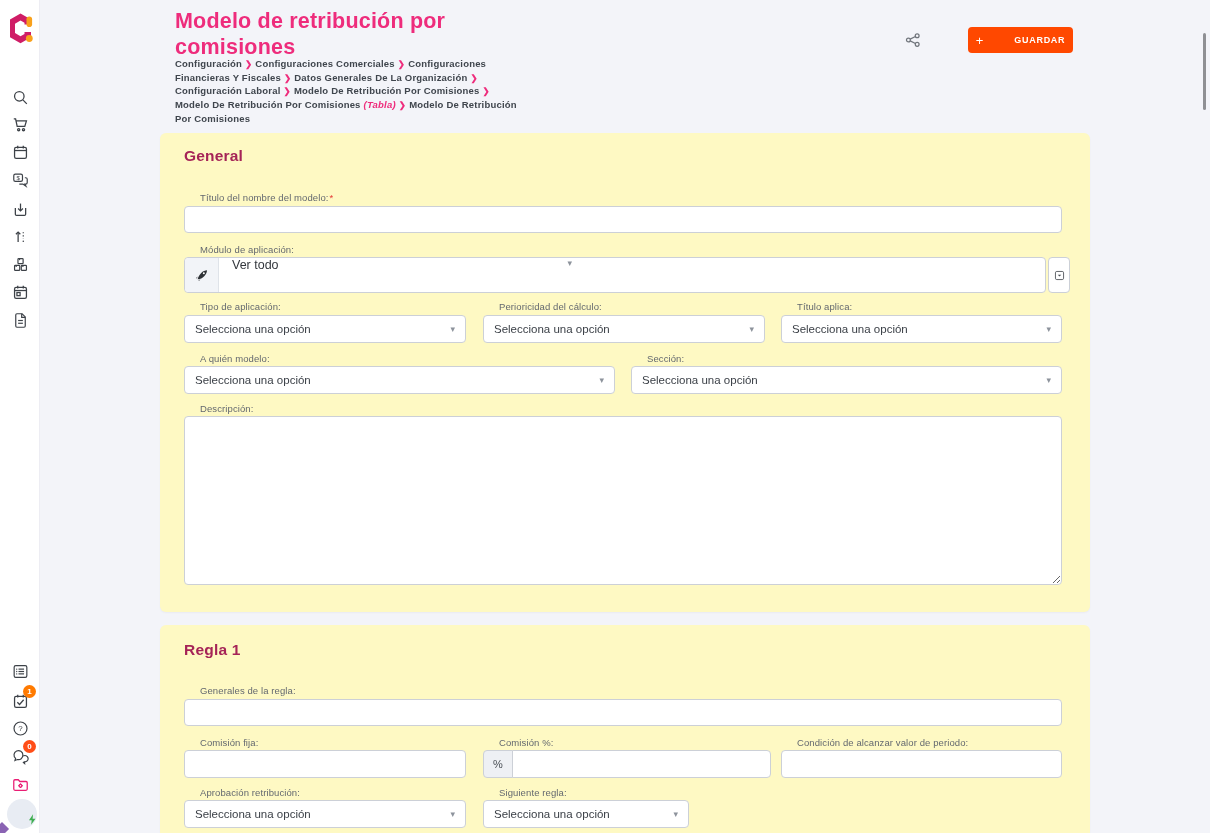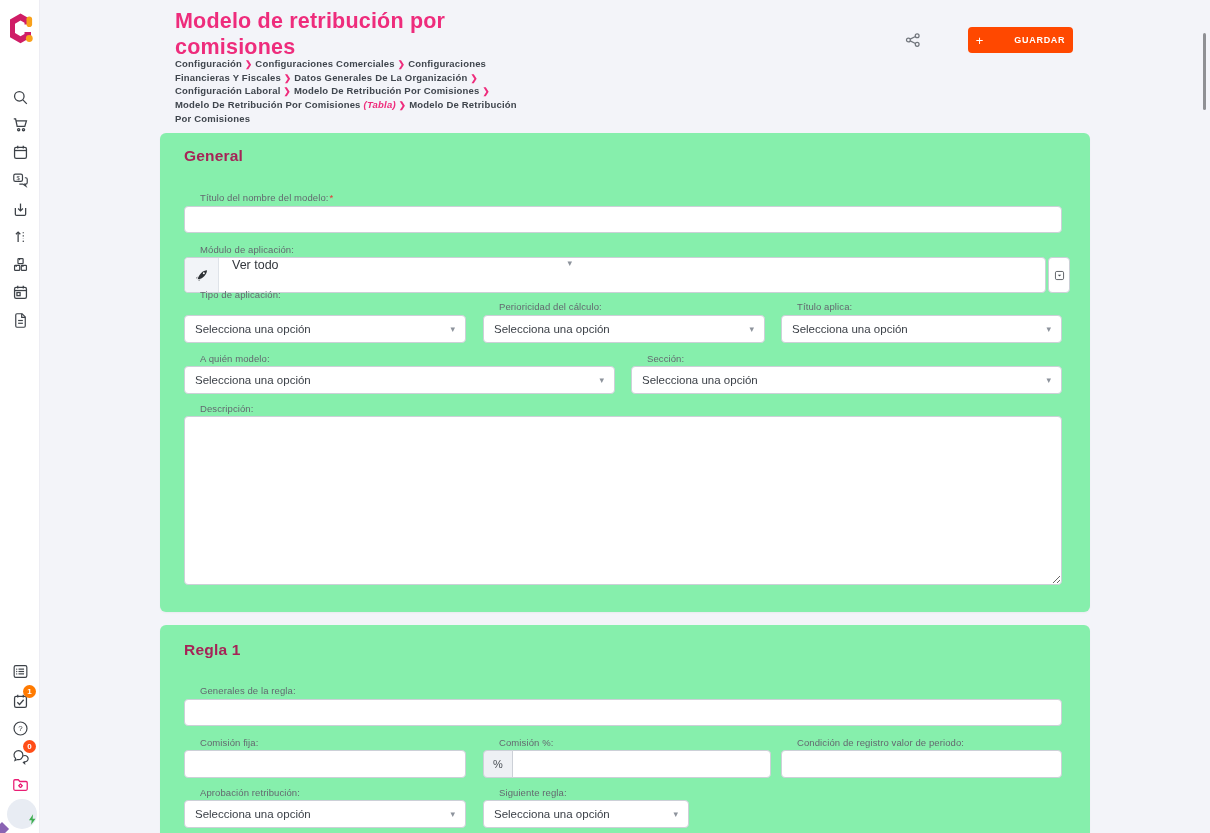--- a/index.html
+++ b/index.html
@@ -24,21 +24,21 @@
   .chev { color:#ee2c7c; font-weight:700; margin:0 3px; font-size:8.5px; }
   .tabla { color:#ee2c7c; font-style:italic; margin-left:3px; }
   .share { position:absolute; left:903px; top:30px; width:20px; height:20px; color:#70757c; cursor:pointer; }
   .share svg { width:20px; height:20px; }
   .save-btn { position:absolute; left:968px; top:27px; width:105px; height:26px; background:#ff4800; border:none; border-radius:4px; color:#fff; display:flex; align-items:center; justify-content:center; gap:7px; cursor:pointer; }
   .save-btn .plus { font-size:13px; font-weight:400; line-height:1; }
   .save-btn .lbl { font-size:9px; font-weight:700; letter-spacing:.7px;margin-left:24px; }
   .scroll-thumb { position:absolute; left:1203px; top:33px; width:3px; height:77px; background:#8f9094; border-radius:2px; cursor:pointer; }
 
   
-  .card { position:absolute; left:160px; width:930px; background:#86efac; border-radius:6px; box-shadow:0 1px 2px rgba(20,20,40,.04); }
+  .card { position:absolute; left:160px; width:930px; background:#fef9c3; border-radius:6px; box-shadow:0 1px 2px rgba(20,20,40,.04); }
   .card-general { top:133px; height:479px; }
   .card-regla { top:625px; height:230px; }
   .section-h { position:absolute; left:24px; font-size:15.5px; color:#a52457; letter-spacing:.2px; }
 
   .lbl-s { position:absolute; font-size:9.5px; color:#63686f; letter-spacing:.1px;margin-left:16px; }
   .req { color:#e53935; margin-left:1px; }
   .inp { position:absolute; height:27px; border:1px solid #ccd0d7; border-radius:4px; background:#fff; font-family:"Liberation Sans",sans-serif; font-size:11.5px; color:#3a3f46; padding:0 9px; outline:none; }
   .sel { position:absolute; height:28px; border:1px solid #ccd0d7; border-radius:4px; background:#fff; display:flex; align-items:center; justify-content:space-between; padding:0 10px; font-size:11.5px; color:#3a3f46; cursor:pointer; }
   .caret { color:#8d939c; font-size:9px; margin-left:6px; }
   .txtarea { position:absolute; left:24px; top:283px; width:878px; height:169px; border:1px solid #ccd0d7; border-radius:4px; resize:both; font-family:"Liberation Sans",sans-serif; font-size:12px; color:#3a3f46; padding:8px; outline:none; }
@@ -236,21 +236,21 @@
         <span class="caret">▾</span>
       </div>
     </div>
     <div class="module-expand">
       <svg viewBox="0 0 24 24" fill="none" stroke="currentColor" stroke-width="1.6">
           <rect x="4.5" y="4.5" width="15" height="15" rx="2.5"></rect>
           <polygon points="8.8 10.5 15.2 10.5 12 14" fill="currentColor" stroke="none"></polygon>
         </svg>
     </div>
 
-    <label class="lbl-s" style="left:24px; top:156px">Tipo de aplicación:</label>
+    <label class="lbl-s" style="left:24px; top:168px">Tipo de aplicación:</label>
     <div class="sel" style="left:24px; top:182px; width:282px;">
       <span>Selecciona una opción</span>
         <span class="caret">▾</span>
     </div>
     <label class="lbl-s" style="left:323px; top:168px">Perioricidad del cálculo:</label>
     <div class="sel" style="left:323px; top:182px; width:282px;">
       <span>Selecciona una opción</span>
         <span class="caret">▾</span>
     </div>
     <label class="lbl-s" style="left:621px; top:168px">Título aplica:</label>
@@ -280,21 +280,21 @@
     <label class="lbl-s" style="left:24px; top:60px">Generales de la regla:</label>
     <input class="inp" style="left: 24px; top: 74px; width: 878px;">
 
     <label class="lbl-s" style="left:24px; top:112px">Comisión fija:</label>
     <input class="inp" style="left: 24px; top: 125px; width: 282px; height: 28px;">
 
     <label class="lbl-s" style="left:323px; top:112px">Comisión %:</label>
     <div class="pct-addon">%</div>
     <input class="inp" style="left: 352px; top: 125px; width: 259px; height: 28px; border-radius: 0px 4px 4px 0px;">
 
-    <label class="lbl-s" style="left:621px; top:112px">Condición de registro valor de periodo:</label>
+    <label class="lbl-s" style="left:621px; top:112px">Condición de alcanzar valor de periodo:</label>
     <input class="inp" style="left: 621px; top: 125px; width: 281px; height: 28px;">
 
     <label class="lbl-s" style="left:24px; top:162px">Aprobación retribución:</label>
     <div class="sel" style="left:24px; top:175px; width:282px;">
       <span>Selecciona una opción</span>
         <span class="caret">▾</span>
     </div>
     <label class="lbl-s" style="left:323px; top:162px">Siguiente regla:</label>
     <div class="sel" style="left:323px; top:175px; width:206px;">
       <span>Selecciona una opción</span>

